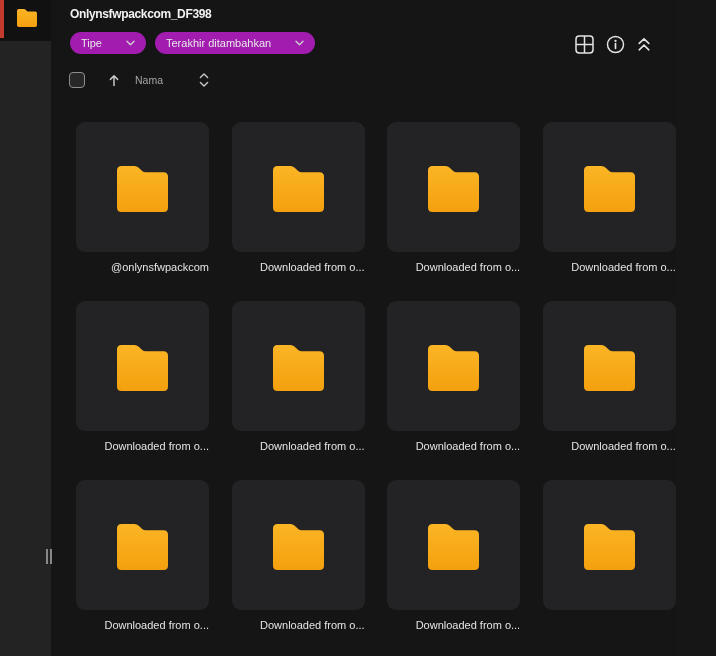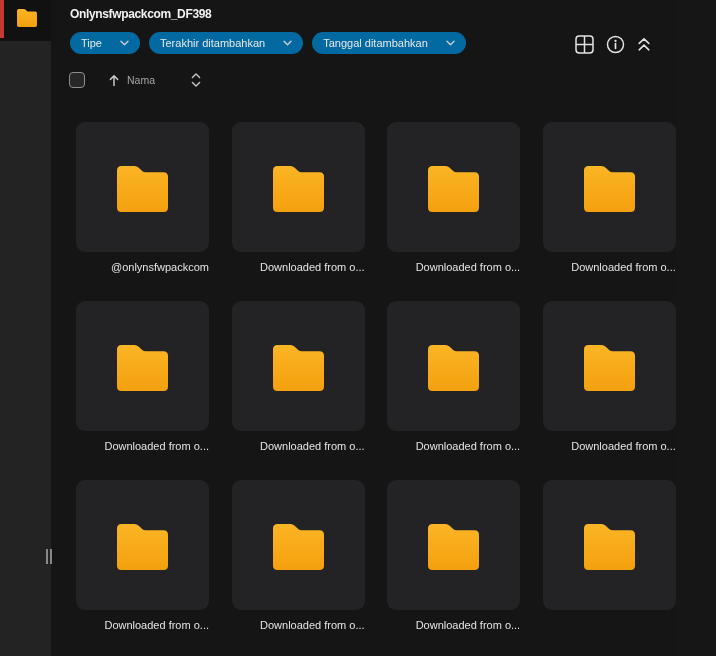--- a/index.html
+++ b/index.html
@@ -6,26 +6,26 @@
   html,body { width:716px; height:656px; overflow:hidden; background:#161616; font-family:"Liberation Sans", sans-serif; }
   .sidebar { position:absolute; left:0; top:0; width:51px; height:656px; background:#232323; z-index:2; }
   .sidebar-selected { position:relative; width:51px; height:41px; background:#111111; }
   .accent { position:absolute; left:0; top:0; width:4px; height:38px; background:#c23b2e; }
   .sb-folder { position:absolute; left:17px; top:9px; }
   .resize-handle { position:absolute; left:46px; top:549px; width:7px; height:15px; display:flex; gap:2px; z-index:3; }
   .resize-handle i { width:2px; height:15px; background:#888888; display:block; }
   .main { position:absolute; left:51px; top:0; width:625px; height:656px; background:#151515; }
   .title { position:absolute; left:19px; top:7px; font-size:12px; font-weight:bold; color:#f2f2f2; letter-spacing:-0.35px; }
   .chips { position:absolute; left:19px; top:32px; display:flex; gap:9px; }
-  .chip { height:22px; background:#0369a1; border-radius:11px; display:flex; align-items:center; gap:18px; padding:0 11px; color:#e8e8e8; font-size:11px; }
+  .chip { height:22px; background:#a21caf; border-radius:11px; display:flex; align-items:center; gap:24px; padding:0 11px; color:#e8e8e8; font-size:11px; }
   .toolbar { position:absolute; right:25px; top:33px; height:22px; display:flex; align-items:center; gap:12px; }
   .sortbar { position:absolute; left:18px; top:72px; display:flex; align-items:center; }
   .checkbox { width:16px; height:16px; border:1.5px solid #8e8e8e; border-radius:4px; background:#272727; }
   .sort-arrow { margin-left:23px; display:flex; align-items:center; }
-  .sort-label { margin-left:7px; font-size:10.5px; color:#a6a6a6; }
+  .sort-label { margin-left:15px; font-size:10.5px; color:#a6a6a6; }
   .unfold { margin-left:36px; display:flex; align-items:center; }
   .grid { position:absolute; left:25px; top:122px; display:grid; grid-template-columns:repeat(4,133px); column-gap:22.6px; grid-auto-rows:179px; }
   .cell { width:133px; }
   .card { width:133px; height:130px; background:#232325; border-radius:9px; display:flex; align-items:center; justify-content:center; }
   .card svg { margin-top:4px; }
   .cell-label { margin-top:8px; padding-left:4px; font-size:11px; color:#e4e4e4; line-height:15px; white-space:nowrap; overflow:hidden;text-align:right; }
 </style>
 </head>
 <body>
 
@@ -62,26 +62,20 @@
       <svg width="9" height="6" viewBox="0 0 9 6">
           <path d="M1 1.2 L4.5 4.7 L8 1.2" fill="none" stroke="#cfcfcf" stroke-width="1.4" stroke-linecap="round" stroke-linejoin="round"></path>
         </svg>
     </div>
     <div class="chip">
       <span>Terakhir ditambahkan</span>
       <svg width="9" height="6" viewBox="0 0 9 6">
           <path d="M1 1.2 L4.5 4.7 L8 1.2" fill="none" stroke="#cfcfcf" stroke-width="1.4" stroke-linecap="round" stroke-linejoin="round"></path>
         </svg>
     </div>
-    <div class="chip">
-      <span>Tanggal ditambahkan</span>
-      <svg width="9" height="6" viewBox="0 0 9 6">
-          <path d="M1 1.2 L4.5 4.7 L8 1.2" fill="none" stroke="#cfcfcf" stroke-width="1.4" stroke-linecap="round" stroke-linejoin="round"></path>
-        </svg>
-    </div>
   </div>
 
   <div class="toolbar">
     <svg width="19" height="19" viewBox="0 0 19 19">
         <rect x="1" y="1" width="17" height="17" rx="3.2" fill="none" stroke="#e3e3e3" stroke-width="1.5"></rect>
         <path d="M9.5 1 V18 M1 9.5 H18" stroke="#e3e3e3" stroke-width="1.5"></path>
       </svg>
     <svg width="19" height="19" viewBox="0 0 19 19">
         <circle cx="9.5" cy="9.5" r="8" fill="none" stroke="#e3e3e3" stroke-width="1.5"></circle>
         <circle cx="9.5" cy="5.9" r="1.15" fill="#e3e3e3"></circle>

